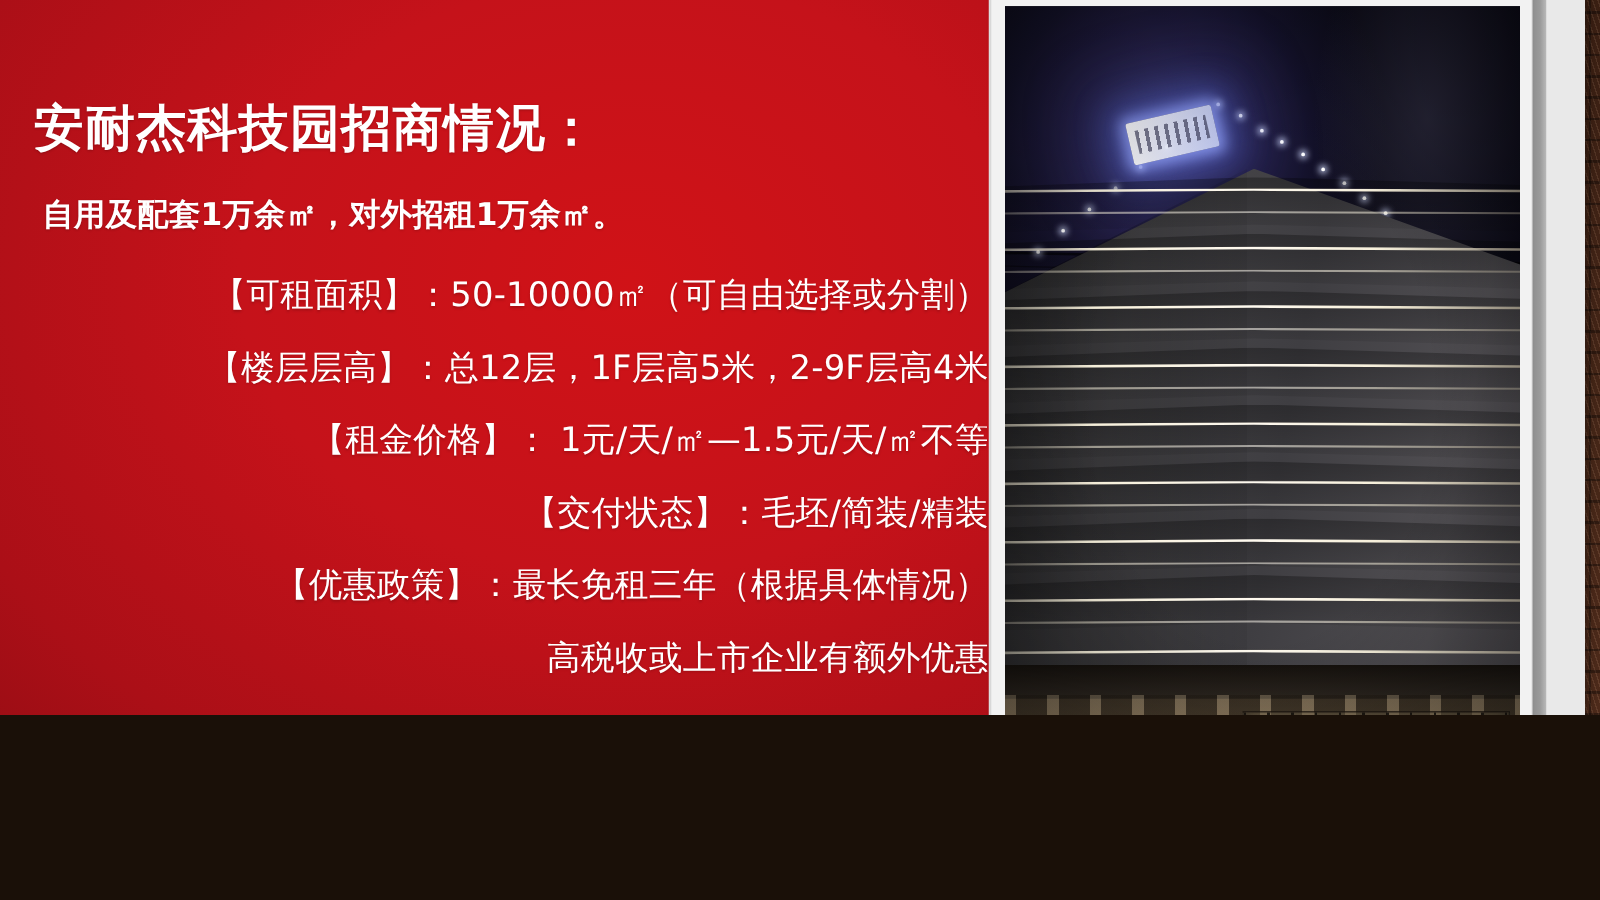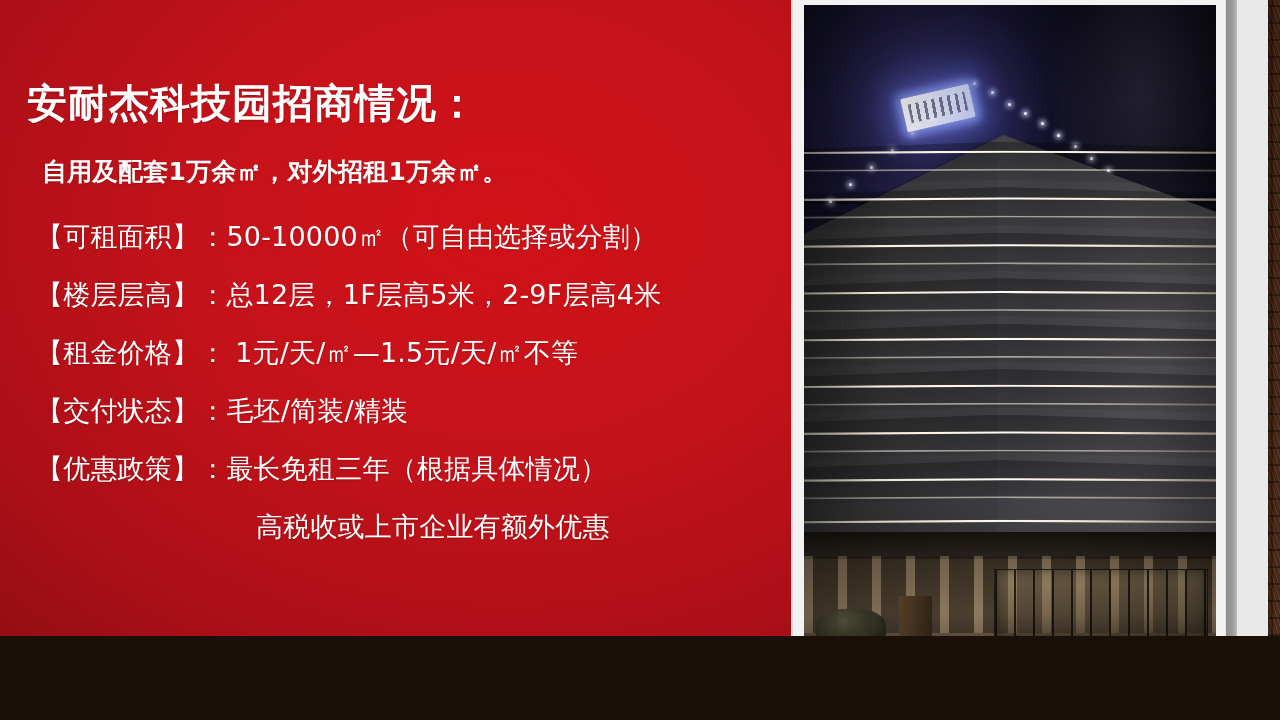--- a/index.html
+++ b/index.html
@@ -12,23 +12,24 @@
     width: 1280px;
     height: 720px;
     overflow: hidden;
     font-family: "DejaVu Sans", "Liberation Sans", sans-serif;
   }
 
   
   #slide-root {
     position: relative;
     width: 1280px;
-    height: 636px;
+    height: 572px;
     overflow: hidden;
     background-color: #a3a3a3;
+    text-align: right;
   }
   #brick-backdrop {
     position: absolute;
     inset: 0;
     background-color: #47291a;
     background-image:
       radial-gradient(ellipse 38px 14px at 12% 30%, rgba(214,200,178,.50), rgba(214,200,178,0) 70%),
       radial-gradient(ellipse 30px 12px at 46% 62%, rgba(228,216,196,.42), rgba(228,216,196,0) 70%),
       radial-gradient(ellipse 34px 13px at 78% 22%, rgba(206,190,166,.40), rgba(206,190,166,0) 70%),
       radial-gradient(ellipse 26px 11px at 66% 88%, rgba(235,225,206,.36), rgba(235,225,206,0) 72%),
@@ -103,21 +104,20 @@
   #subhead {
     position: absolute;
     left: 40px;
     top: 161px;
     color: #ffffff;
     font-size: 25px;
     font-weight: bold;
     letter-spacing: .3px;
     white-space: nowrap;
     text-shadow: 0 1px 2px rgba(0,0,0,.20);
-    margin-left: 8px;
   }
   #bullet-list {
     position: absolute;
     left: 0;
     top: 214px;
     width: 797px;
     margin: 0;
     padding: 0;
     list-style: none;
   }

